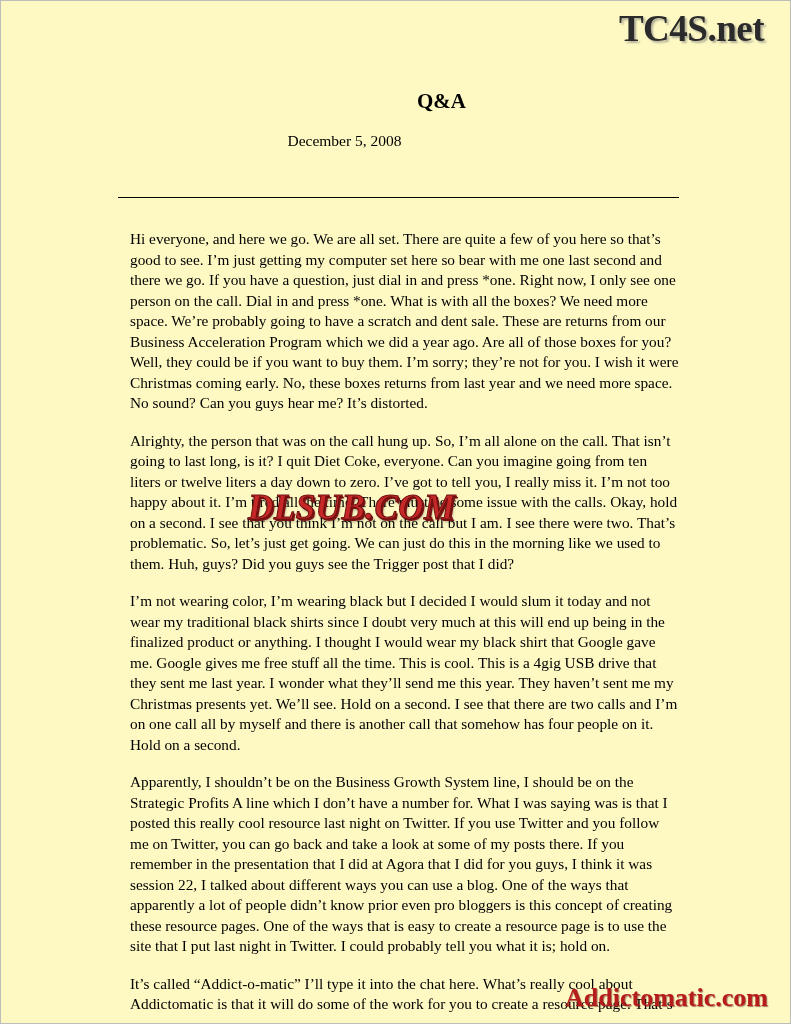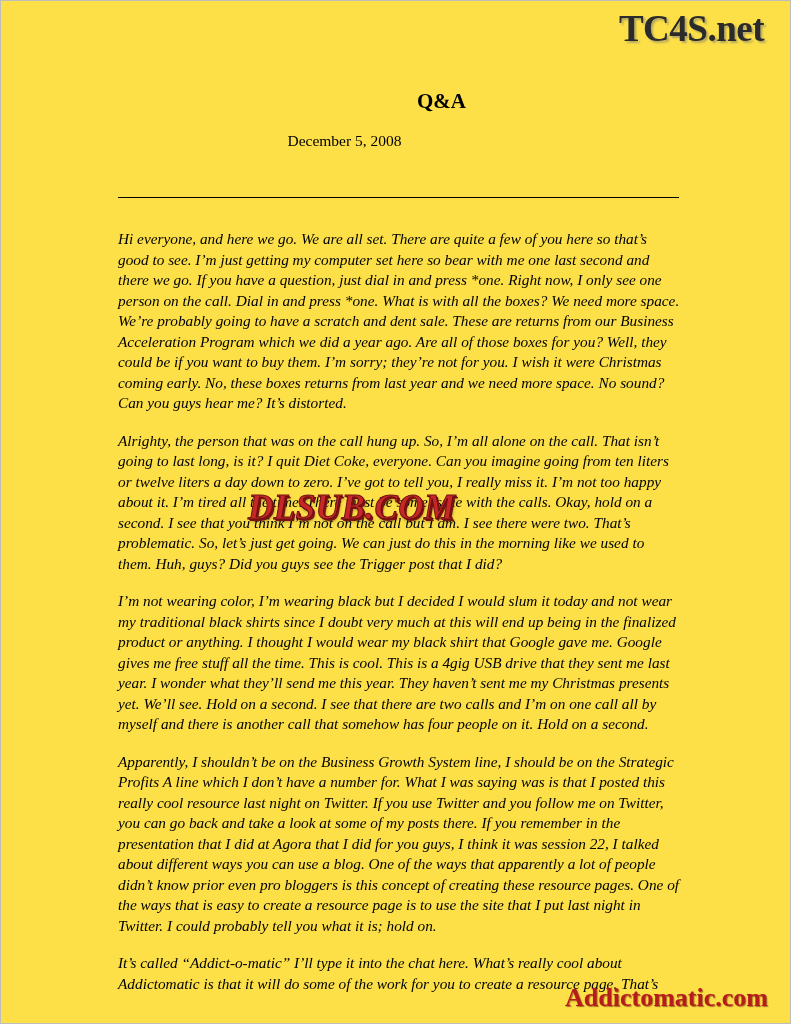--- a/index.html
+++ b/index.html
@@ -7,21 +7,21 @@
     padding: 0;
     background: #8a8a8a;
   }
   body {
     font-family: "Liberation Serif", serif;
   }
   .page {
     position: relative;
     width: 791px;
     height: 1024px;
-    background: #fde047;
+    background: #fef9c3;
     overflow: hidden;
     box-sizing: border-box;
     border: 1px solid #bdbdbd;
   }
   .watermark-top {
     position: absolute;
     top: 6px;
     right: 26px;
     font-family: "Liberation Serif", serif;
     font-weight: bold;
@@ -65,22 +65,21 @@
     top: 228px;
     left: 117px;
     width: 562px;
     font-family: "Liberation Serif", serif;
     font-size: 15.3px;
     line-height: 20.5px;
     color: #000;
     text-align: left;
   }
   .body-text p {
-    margin: 0 0 17px 0;
-    font-style: italic;
+    margin: 0 0 17px 12px;
   }
   .watermark-mid {
     position: absolute;
     top: 487px;
     left: 247px;
     font-family: "Liberation Serif", serif;
     font-weight: bold;
     font-style: italic;
     font-size: 35px;
     color: #c62828;

